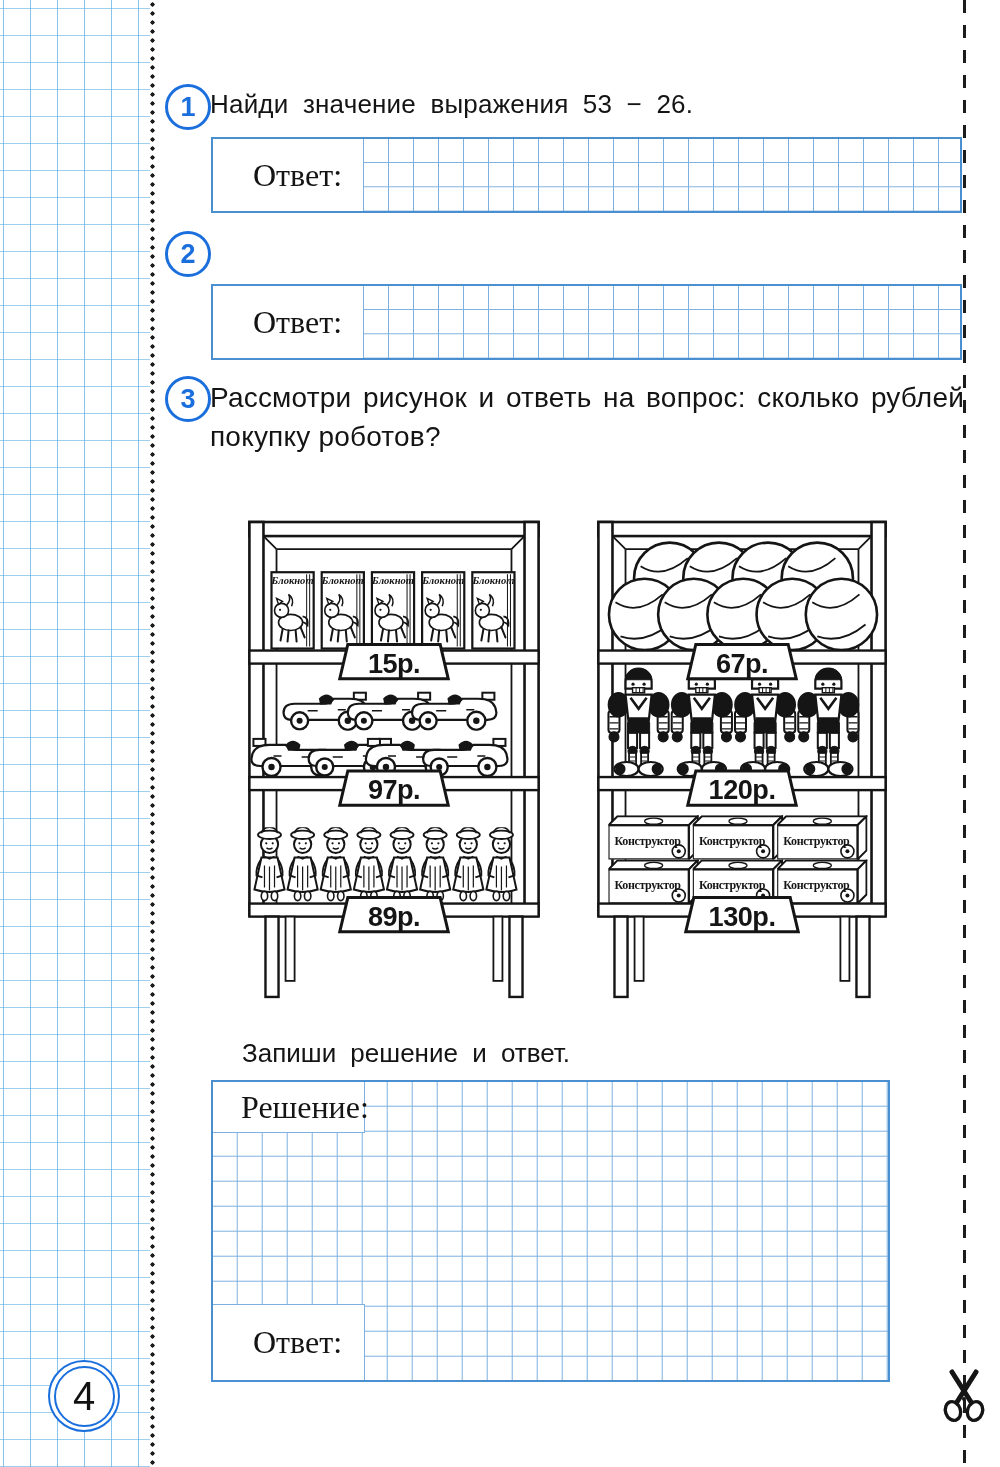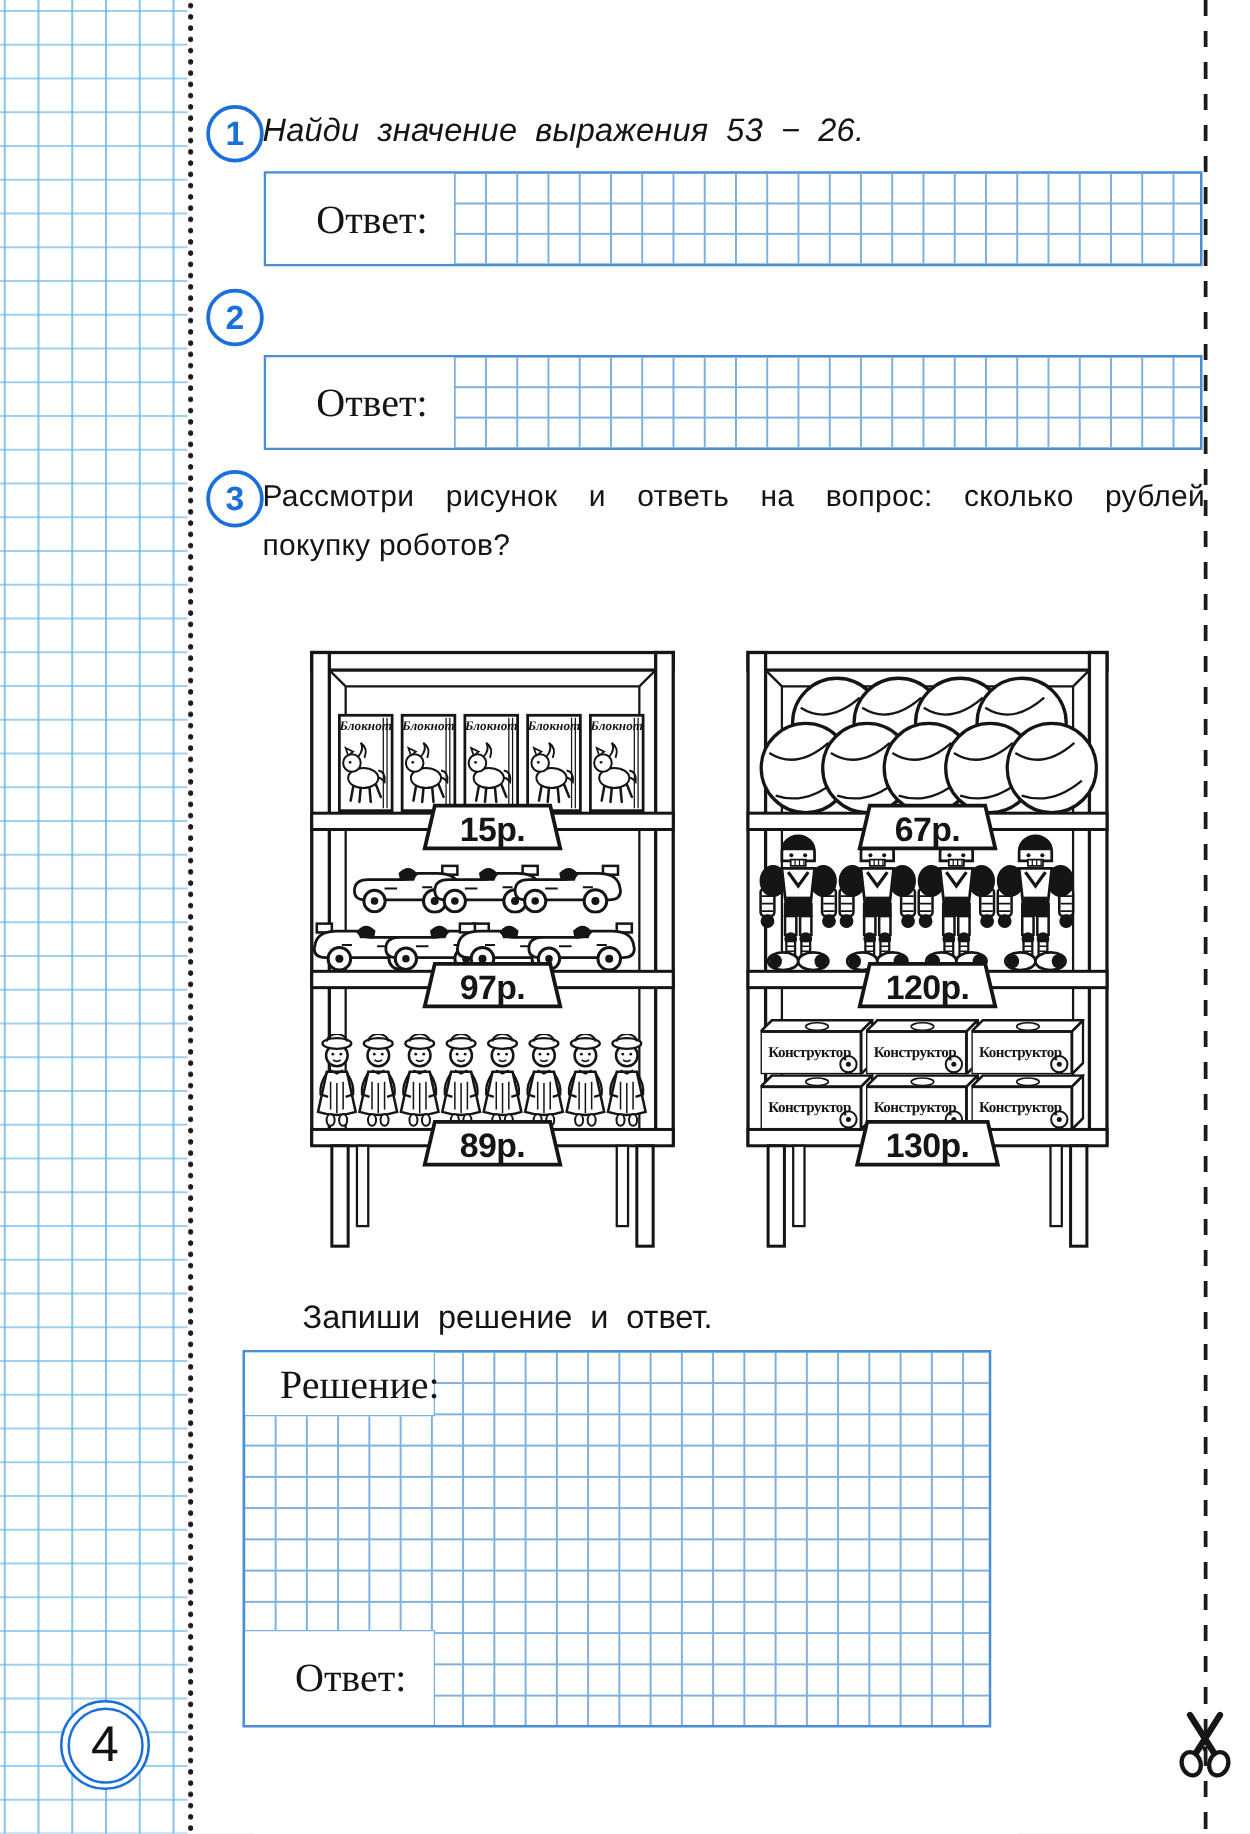--- a/index.html
+++ b/index.html
@@ -26,45 +26,45 @@
   }
   
   .badge{
     position:absolute;left:165px;width:40px;height:40px;border-radius:50%;
     border:3.6px solid #1b6fdd;background:#fff;color:#1b6fdd;
     display:flex;align-items:center;justify-content:center;
     font-size:27px;font-weight:bold;
   }
   .task-text{
     position:absolute;left:210px;width:754px;font-size:26px;
-    letter-spacing:.2px;word-spacing:7px;white-space:nowrap;font-style:italic;
+    letter-spacing:.2px;word-spacing:7px;white-space:nowrap;
   }
   .para{position:absolute;left:210px;width:754px;}
-  .para .ln{font-size:24px;line-height:38.5px;letter-spacing:.2px;}
+  .para .ln{font-size:28px;line-height:38.5px;letter-spacing:.2px;}
   .just{text-align:justify;text-align-last:justify;}
   
   .ansbox{
     position:absolute;left:211px;width:751px;height:76px;background:#fff;
     border:2px solid #4a90d0;box-sizing:border-box;
   }
   .ansgrid{
     position:absolute;left:150px;right:0;top:0;bottom:0;
     background-image:
       linear-gradient(to right,#7cb0e0 1.3px,transparent 1.3px),
       linear-gradient(to bottom,#7cb0e0 1.3px,transparent 1.3px);
     background-size:25px 24.3px;background-position:0 -1.3px;
   }
   .anslbl{
     position:absolute;left:0;top:0;bottom:0;width:150px;background:#fff;
     display:flex;align-items:center;padding-left:40px;box-sizing:border-box;
     font-family:"Liberation Serif",serif;font-size:32px;
   }
   
   .solbox{
-    position:absolute;left:194px;top:1080px;width:599px;height:302px;background:#fff;
+    position:absolute;left:211px;top:1080px;width:679px;height:302px;background:#fff;
     border:2px solid #4a90d0;box-sizing:border-box;
     background-image:
       linear-gradient(to right,#7cb0e0 1.3px,transparent 1.3px),
       linear-gradient(to bottom,#7cb0e0 1.3px,transparent 1.3px);
     background-size:25px 25px;background-position:-1.3px -1.3px;
   }
   .sollbl{
     position:absolute;left:0;top:0;width:152px;height:51px;background:#fff;
     border-right:1.4px solid #7cb0e0;border-bottom:1.4px solid #7cb0e0;
     display:flex;align-items:center;padding-left:28px;box-sizing:border-box;

